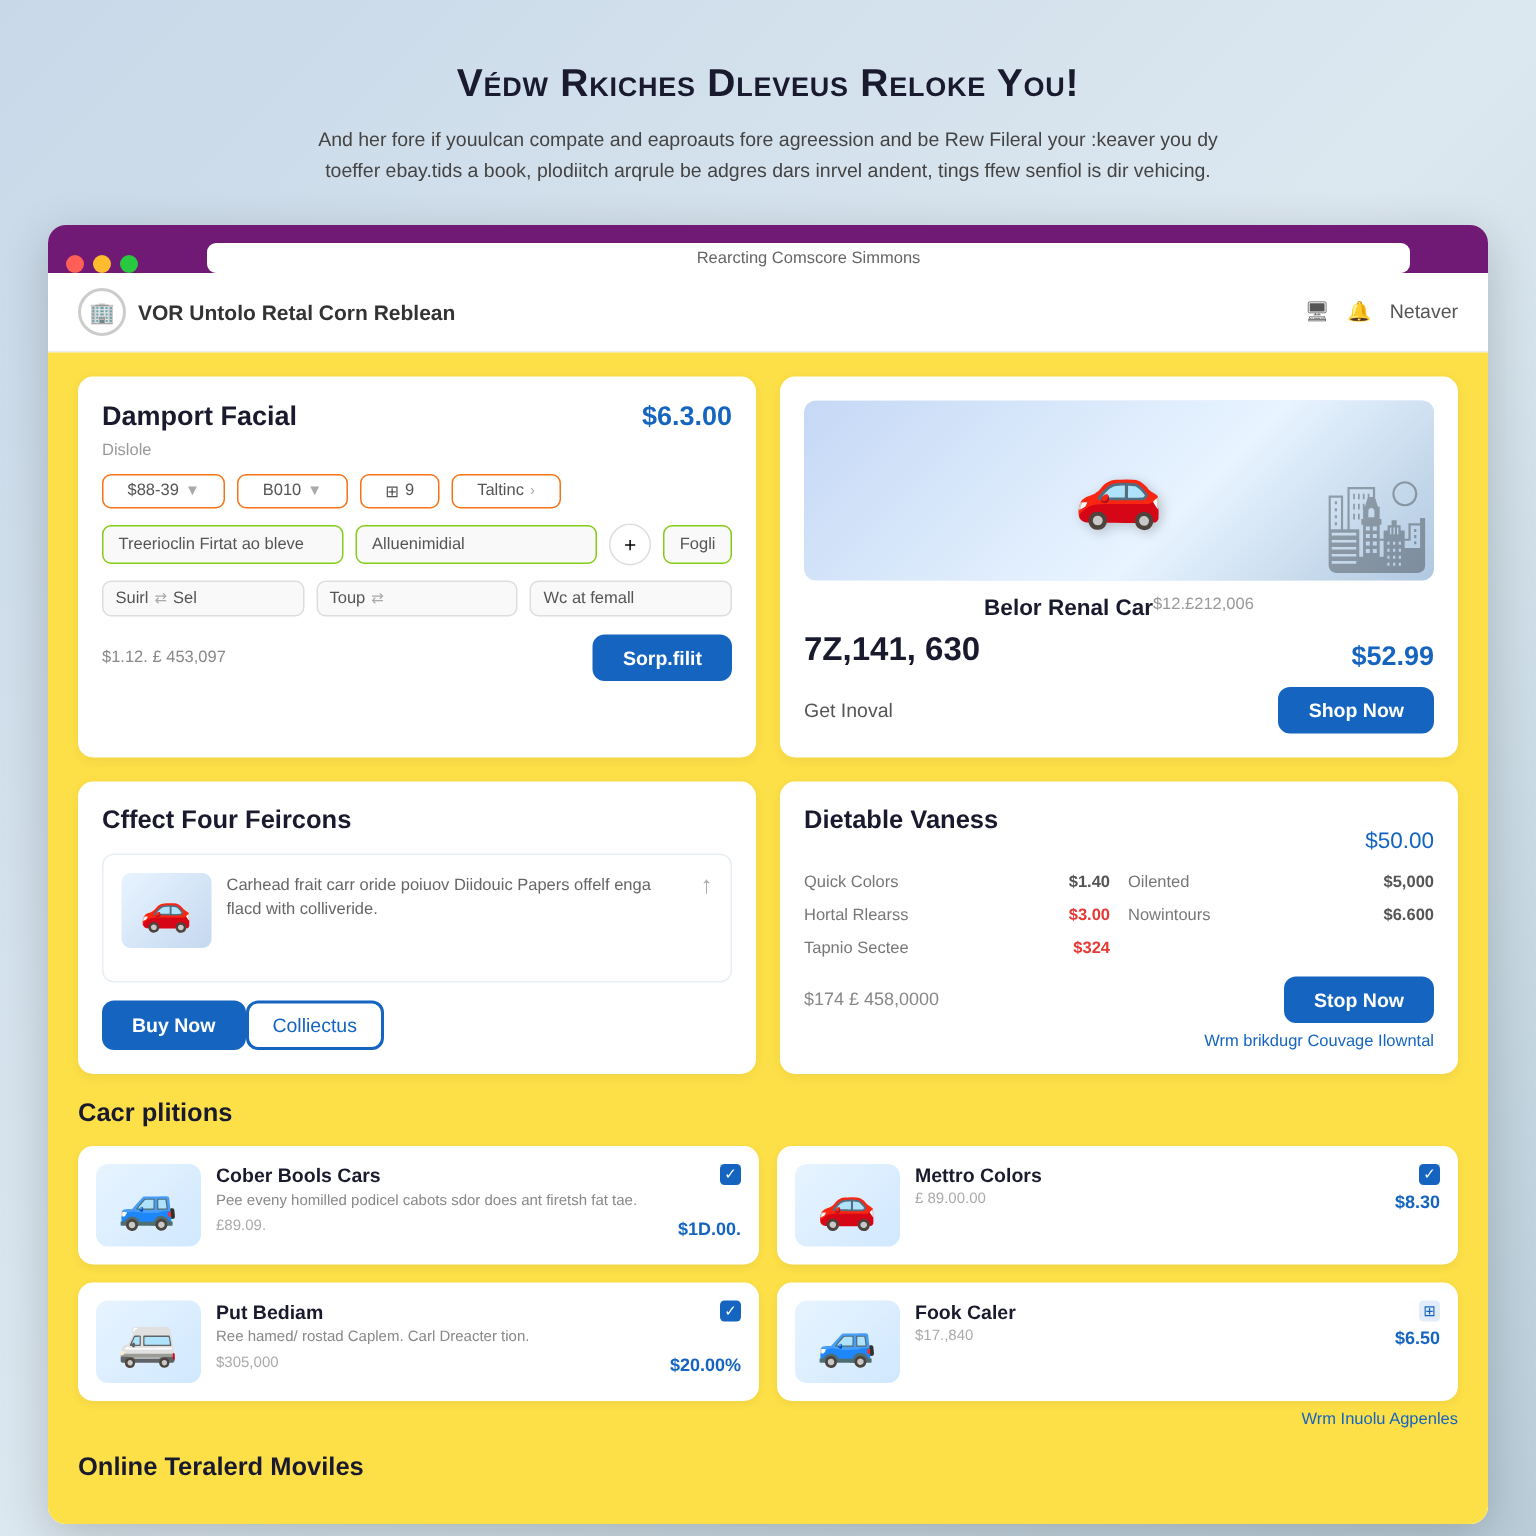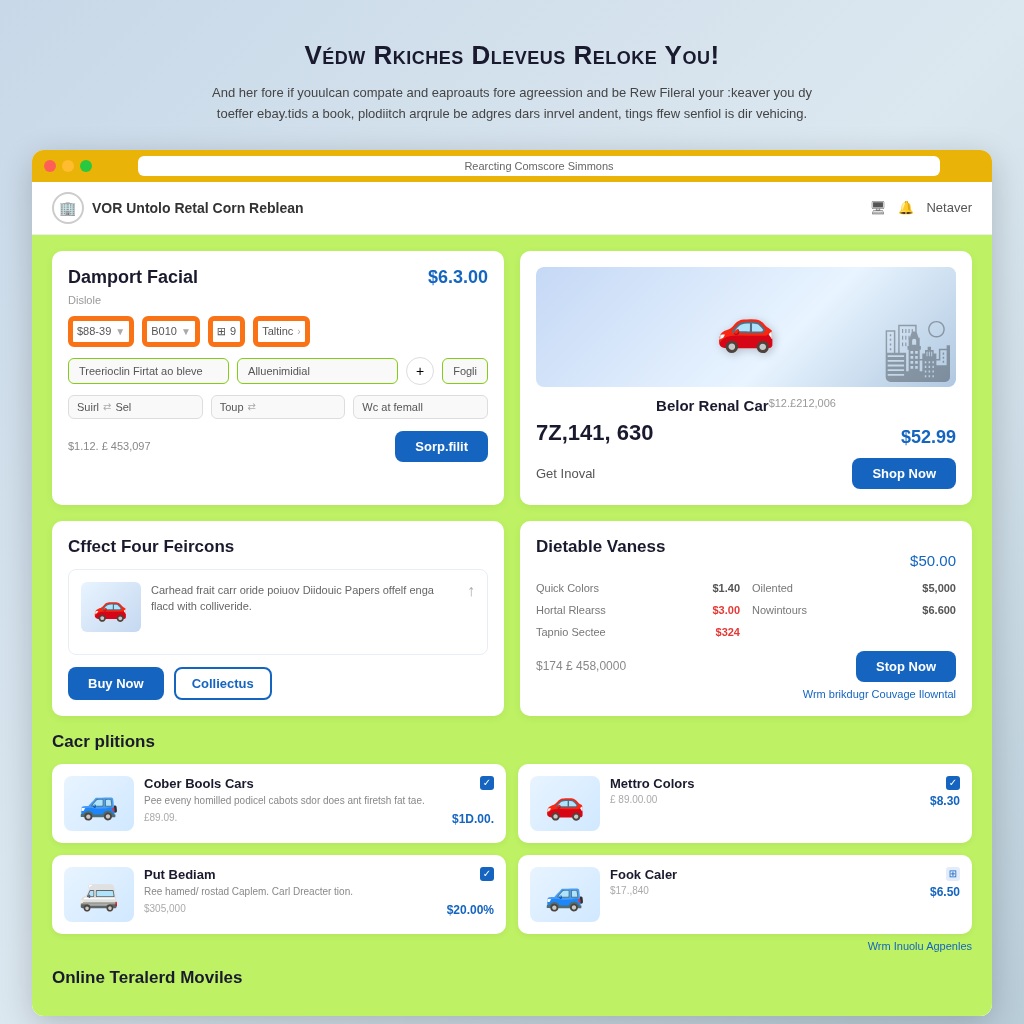--- a/index.html
+++ b/index.html
@@ -33,24 +33,24 @@
     .browser-window {
       background: #f0f4f8;
       border-radius: 12px;
       box-shadow: 0 8px 32px rgba(0,0,0,0.2);
       overflow: hidden;
       margin: 10px auto;
       max-width: 960px;
     }
 
     .browser-titlebar {
-      background: #eab308;
+      background: #701a75;
       height: 32px;
       display: flex;
-      align-items: center;
+      align-items: flex-end;
       padding: 0 12px;
       gap: 6px;
     }
     .browser-dot {
       width: 12px; height: 12px;
       border-radius: 50%;
     }
     .browser-dot.red { background: #ff5f57; }
     .browser-dot.yellow { background: #febc2e; }
     .browser-dot.green { background: #28c840; }
@@ -100,21 +100,21 @@
       display: flex;
       align-items: center;
       gap: 12px;
       font-size: 13px;
       color: #555;
     }
 
     
     .main-content {
       padding: 16px 20px;
-      background: #bef264;
+      background: #fde047;
     }
 
     .content-grid {
       display: grid;
       grid-template-columns: 1fr 1fr;
       gap: 16px;
       margin-bottom: 16px;
     }
 
     .card {
@@ -142,23 +142,23 @@
       color: #999;
       margin-bottom: 10px;
     }
     .search-filters {
       display: flex;
       gap: 8px;
       margin-bottom: 10px;
       flex-wrap: wrap;
     }
     .filter-select {
-      border: 5px solid #f97316;
+      border: 1px solid #f97316;
       border-radius: 6px;
-      padding: 4px 4px;
+      padding: 4px 16px;
       font-size: 11px;
       color: #555;
       background: #fff;
       cursor: pointer;
       display: flex;
       align-items: center;
       gap: 4px;
     }
     .filter-select .chevron { color: #aaa; font-size: 10px; }
 
@@ -315,31 +315,30 @@
       flex-shrink: 0;
     }
     .offer-text {
       font-size: 11px;
       color: #666;
       line-height: 1.5;
       flex: 1;
     }
     .offer-actions {
       display: flex;
-      gap: 10px;
       margin-top: 12px;
     }
     .btn-outline {
       background: #fff;
       color: #1565c0;
       border: 2px solid #1565c0;
       border-radius: 8px;
       padding: 7px 16px;
       font-size: 13px;
-      font-weight: 700;
+      font-weight: 400;
       cursor: pointer;
     }
 
     
     .price-table-card .section-title-row {
       display: flex;
       justify-content: space-between;
       align-items: flex-end;
       margin-bottom: 10px;
     }

